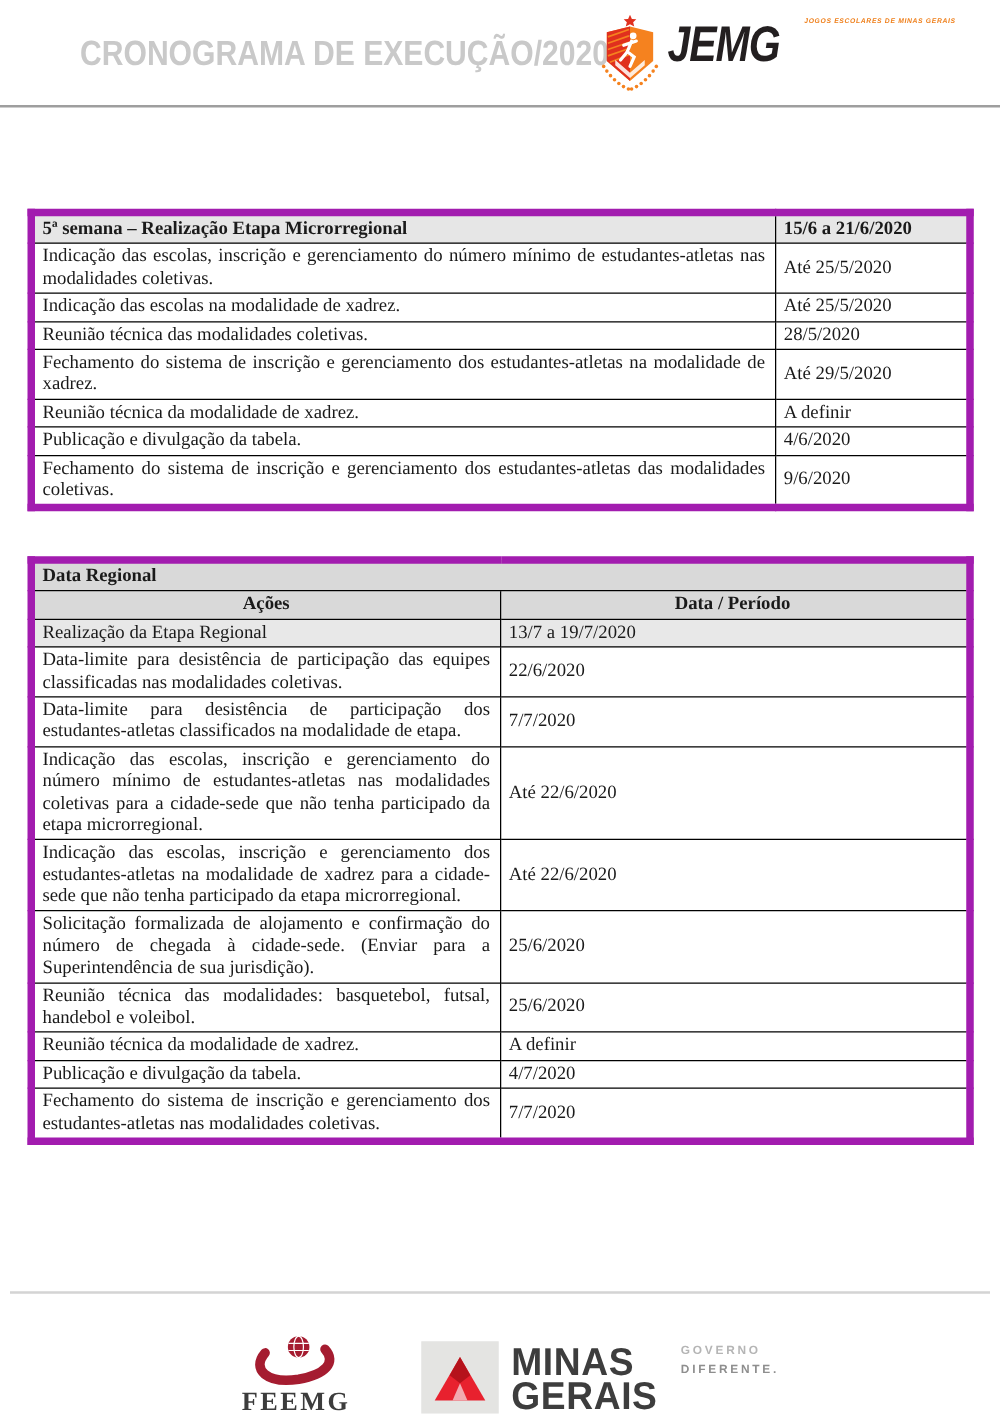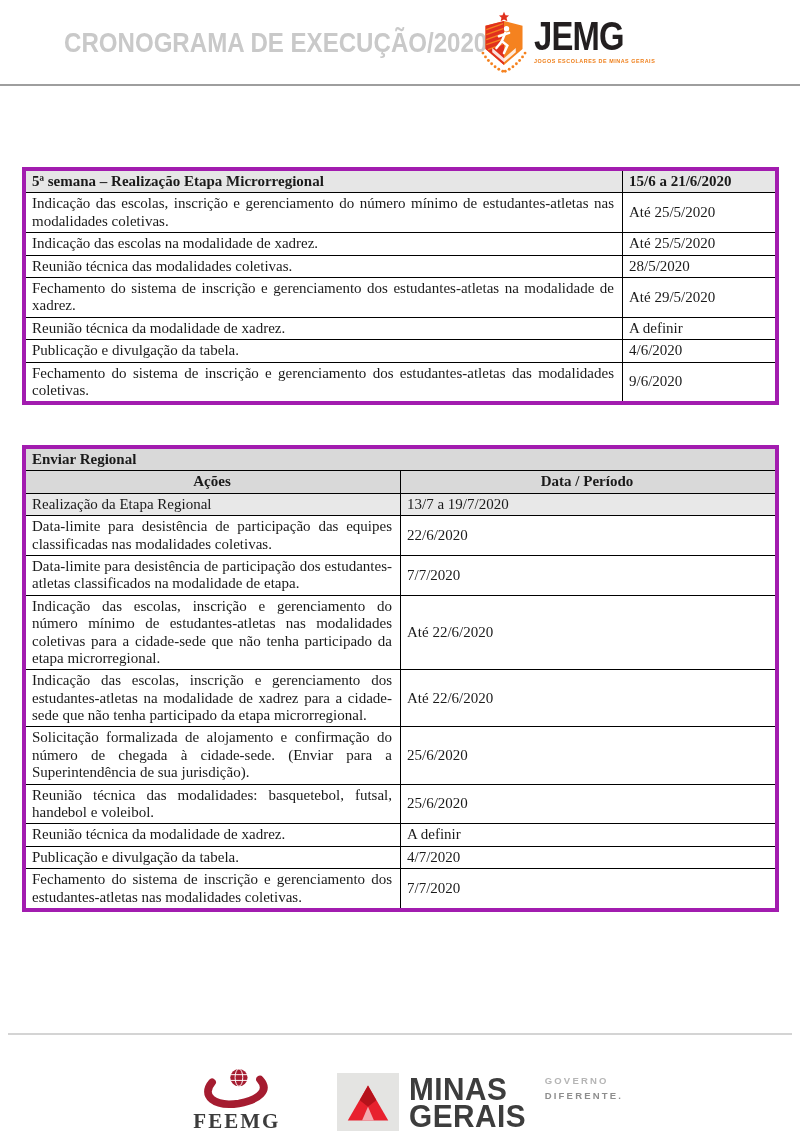--- a/index.html
+++ b/index.html
@@ -5,31 +5,31 @@
   html,body{margin:0;padding:0;background:#fff;}
   .page{position:relative;width:800px;height:1131px;background:#ffffff;overflow:hidden;
         font-family:"Liberation Serif", serif;color:#1a1a1a;padding-left:32px;}
 
   
   .doc-title{position:absolute;left:64px;top:27px;font-family:"Liberation Sans",sans-serif;
              font-weight:bold;font-size:28px;color:#c9c9c9;transform:scaleX(0.86);
              transform-origin:left center;white-space:nowrap;}
   .jemg{position:absolute;left:478px;top:11px;display:flex;align-items:flex-start;}
   .jemg-shield{width:52px;height:64px;}
-  .jemg-text{margin-left:4px;display:flex;flex-direction:column;}
+  .jemg-text{margin-left:4px;display:flex;flex-direction:row;font-style:italic;}
   .jemg-word{font-family:"Liberation Sans",sans-serif;font-weight:bold;font-size:40px;
              line-height:0.95;color:#231f20;letter-spacing:-1px;transform:scaleX(0.82);
              transform-origin:left center;margin-top:6px;}
   .jemg-sub{font-family:"Liberation Sans",sans-serif;font-size:5.4px;color:#ef7f1a;
             letter-spacing:0.55px;margin-top:3px;white-space:nowrap;font-weight:bold;}
   .top-rule{position:absolute;left:0;top:84px;width:800px;height:2px;background:#9e9e9e;}
 
   
   table.sched{position:absolute;left:22px;width:757px;border-collapse:collapse;
-              border:4px solid #a21caf;font-size:15px;line-height:1.16;table-layout:fixed;}
+              border:6px solid #a21caf;font-size:15px;line-height:1.16;table-layout:fixed;}
   table.sched td{border:1px solid #000;padding:2px 8px 2px 6px;vertical-align:middle;}
   td.action{text-align:justify;}
   td.date{width:138px;padding-left:8px;text-align:left;}
   tr.hdr td{font-weight:bold;background:#e6e6e6;}
   tr.title-row td{font-weight:bold;background:#d9d9d9;}
   tr.col-hdr td{font-weight:bold;background:#d9d9d9;text-align:center;margin-left:48px;}
   tr.sub-hdr td{font-weight:normal;background:#e8e8e8;}
   #table1{top:167px;}
   #table2{top:445px;}
 
@@ -138,21 +138,21 @@
       <tr>
         <td class="action">Fechamento do sistema de inscrição e gerenciamento dos estudantes-atletas das modalidades coletivas.</td>
         <td class="date">9/6/2020</td>
       </tr>
     </tbody>
   </table>
 
   <table class="sched" id="table2">
     <tbody>
       <tr class="title-row">
-        <td colspan="2">Enviar Regional</td>
+        <td colspan="2">Data Regional</td>
       </tr>
       <tr class="col-hdr">
         <td>Ações</td>
         <td class="date" style="text-align:center;">Data / Período</td>
       </tr>
       <tr class="sub-hdr">
         <td class="action">Realização da Etapa Regional</td>
         <td class="date">13/7 a 19/7/2020</td>
       </tr>
       <tr>

